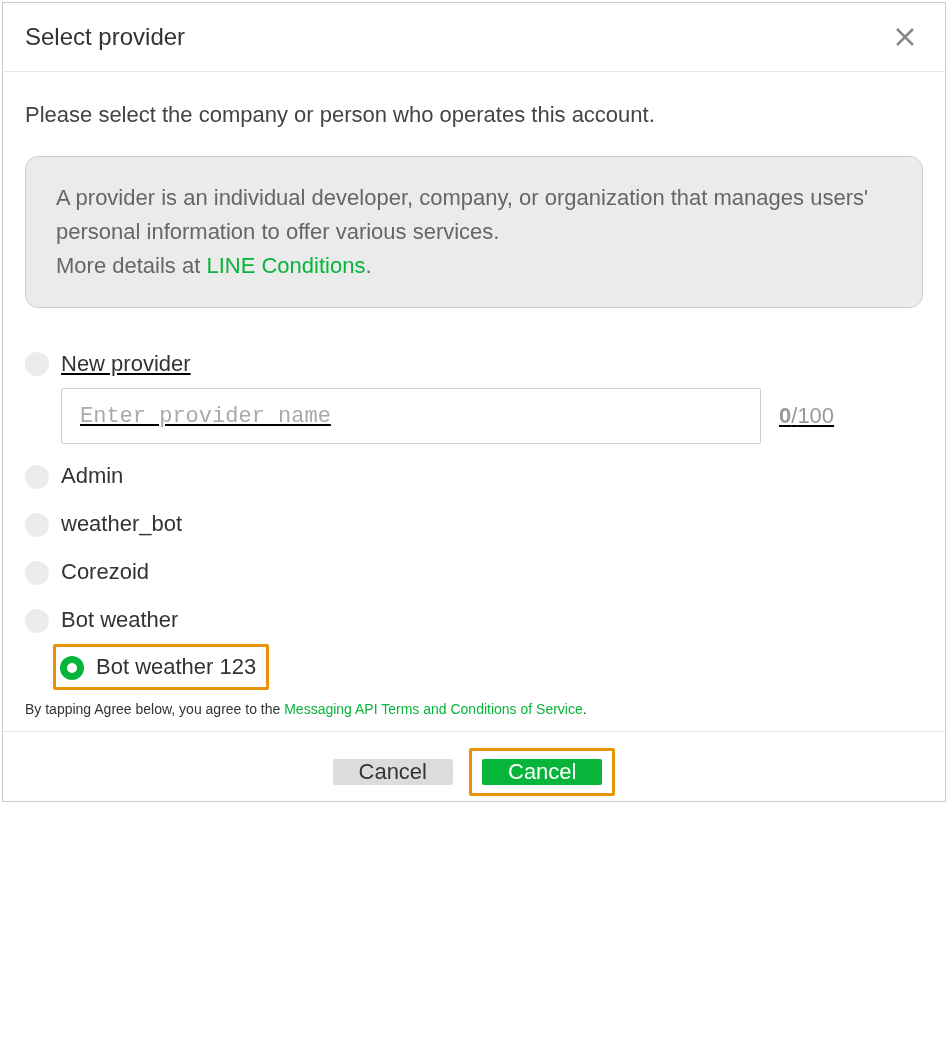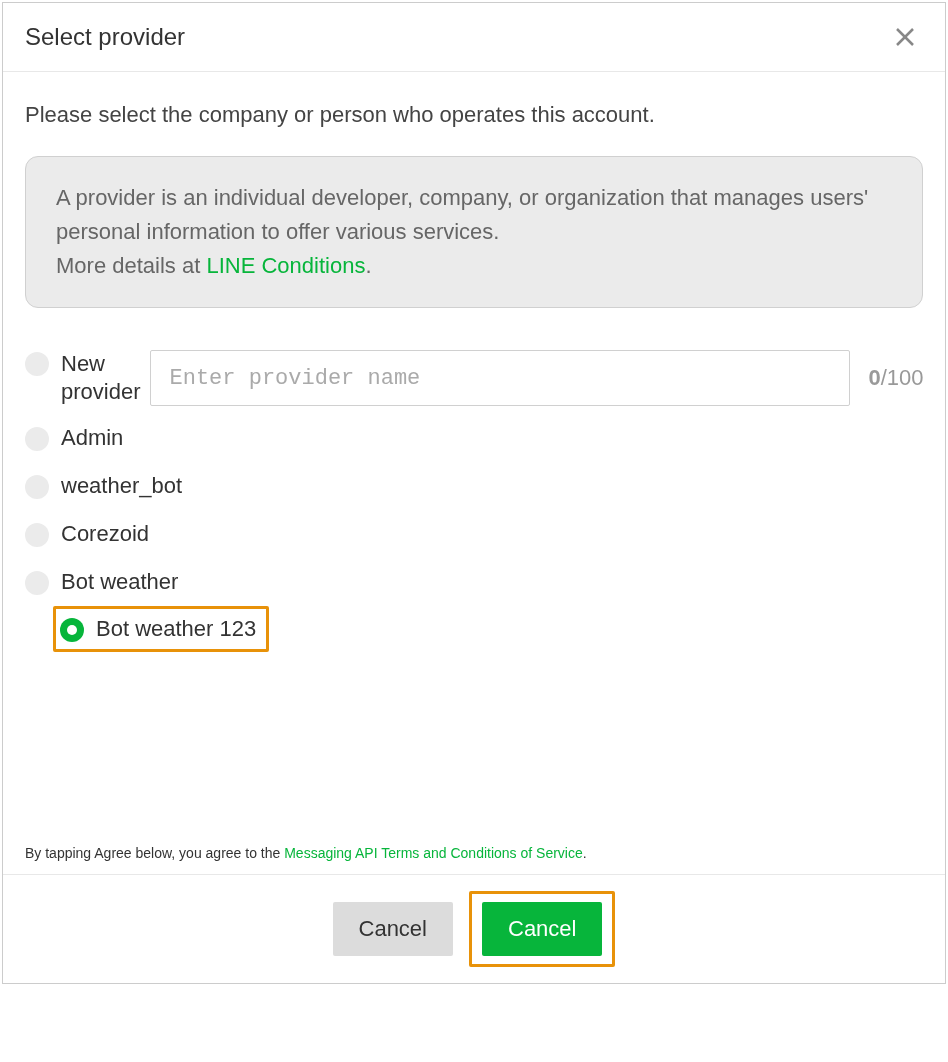--- a/index.html
+++ b/index.html
@@ -10,21 +10,21 @@
     body {
       font-family: -apple-system, BlinkMacSystemFont, "Segoe UI", Helvetica, Arial, sans-serif;
       background: #fff;
       width: 948px;
       height: 1062px;
       position: relative;
     }
     .modal {
       border: 1px solid #ccc;
       width: 944px;
-      height: 982px;
+      height: 800px;
       margin: 2px;
       display: flex;
       flex-direction: column;
       background: #fff;
     }
     .modal-header {
       display: flex;
       justify-content: space-between;
       align-items: center;
       padding: 18px 24px 18px 22px;
@@ -111,22 +111,24 @@
       background: #fff;
     }
     .provider-label {
       font-size: 22px;
       color: #333;
       cursor: pointer;
       line-height: 28px;
     }
     .new-provider-content {
       display: flex;
+      flex-direction: column;
       gap: 10px;
       flex: 1;
+      text-decoration: underline;
     }
     .input-row {
       display: flex;
       align-items: center;
       gap: 18px;
     }
     .provider-input {
       width: 700px;
       height: 56px;
       border: 1px solid #d0d0d0;
@@ -168,21 +170,21 @@
     .modal-footer {
       border-top: 1px solid #e8e8e8;
       padding: 16px 22px;
       display: flex;
       justify-content: center;
       align-items: center;
       gap: 16px;
     }
     .btn {
       border: none;
-      padding: 14px 26px;
+      padding: 0 26px;
       font-size: 22px;
       cursor: pointer;
       border-radius: 2px;
     }
     .btn-cancel {
       background: #dcdcdc;
       color: #333;
     }
     .btn-agree {
       background: #07b53b;

